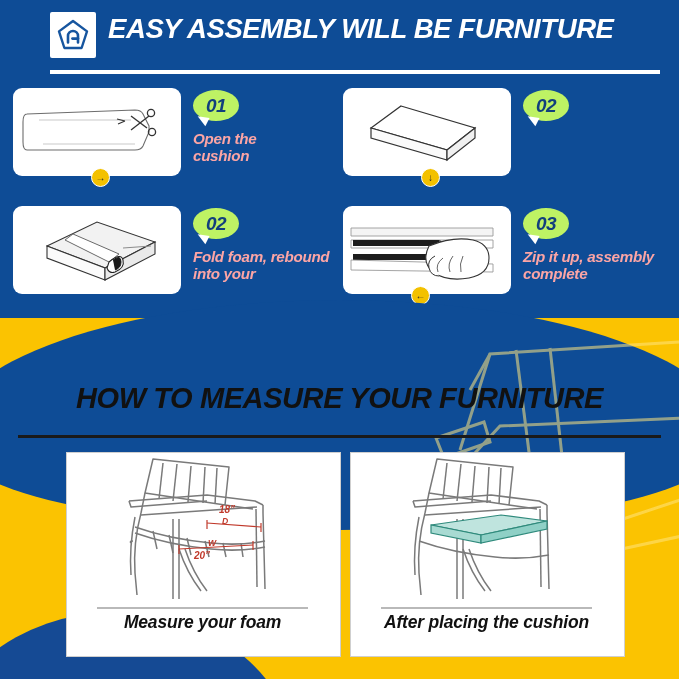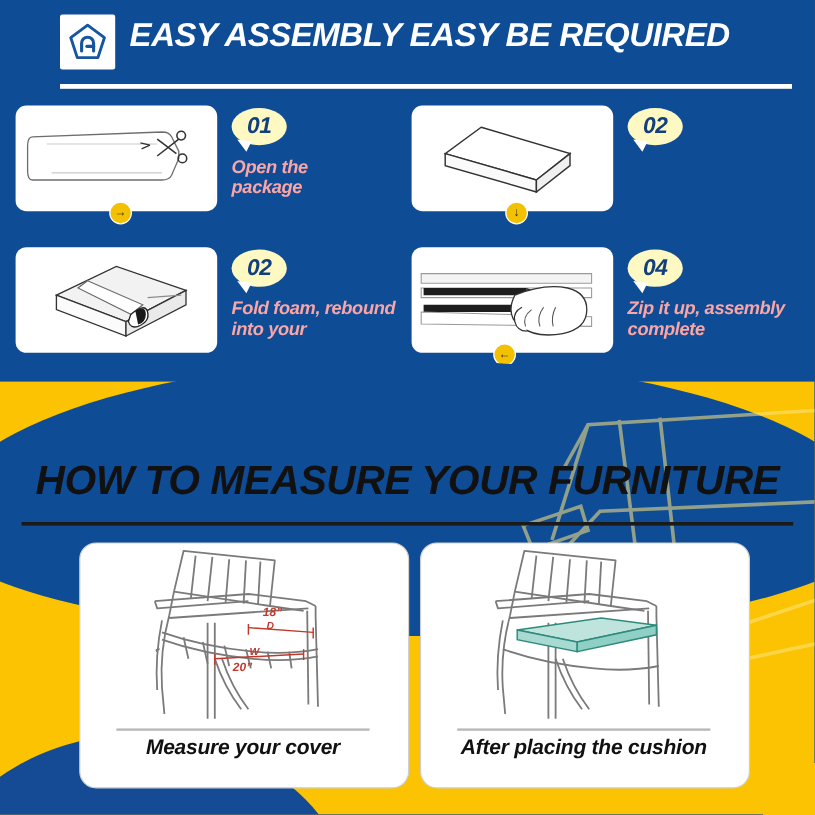--- a/index.html
+++ b/index.html
@@ -56,21 +56,21 @@
     display:flex;align-items:center;justify-content:center;
     color:#2b2b2b;font-size:10px;line-height:1;font-weight:bold;
   }
   .ba-s1{left:78px;top:80px;}
   .ba-s2{left:78px;top:80px;}
   .ba-s4{left:68px;top:80px;}
 
   .step-text{position:absolute;left:185px;top:2px;width:150px;}
   .num-bubble{
     position:relative;display:inline-block;
-    background:#fef9c3;border-radius:50%;
+    background:#bef264;border-radius:50%;
     width:46px;height:31px;
   }
   .num-bubble .num{
     position:absolute;left:0;top:0;width:46px;height:31px;
     display:flex;align-items:center;justify-content:center;
     color:#123f7d;font-size:19px;font-weight:bold;font-style:italic;
     letter-spacing:-0.5px;
   }
   .num-bubble:after{
     content:"";position:absolute;left:4px;bottom:-5px;
@@ -93,30 +93,30 @@
     background:#FBC301;
   }
   .corner-blue{
     position:absolute;left:-64px;top:612px;width:360px;height:150px;
     background:#154a94;border-radius:50% 50% 0 0 / 100% 100% 0 0;
   }
   .ghost{position:absolute;left:430px;top:330px;width:260px;height:240px;opacity:.55;}
 
   .measure-title{
     position:absolute;left:0;top:382px;width:679px;text-align:center;
-    color:#111111;font-size:34px;font-weight:bold;font-style:italic;
+    color:#111111;font-size:29px;font-weight:bold;font-style:italic;
     letter-spacing:-0.4px;white-space:nowrap;
   }
   .measure-rule{
     position:absolute;left:18px;top:435px;width:643px;height:3px;background:#1a1a1a;
   }
 
   .panel{
     position:absolute;top:452px;width:273px;height:203px;
-    background:#ffffff;border:1.6px solid #cfcfcf;border-radius:14px;overflow:hidden;
+    background:#ffffff;border:1.6px solid #cfcfcf;border-radius:0;overflow:hidden;
   }
   .panel.left{left:66px;}
   .panel.right{left:350px;}
   .panel-art{position:absolute;left:0;top:0;width:271px;height:152px;}
   .panel-sep{position:absolute;left:30px;top:154px;width:211px;height:2px;background:#b9b9b9;}
   .panel-cap{
     position:absolute;left:8px;top:160px;width:255px;text-align:center;
     color:#111111;font-size:17.5px;font-weight:bold;font-style:italic;
     line-height:1.14;letter-spacing:-0.2px;
   }
@@ -129,21 +129,21 @@
   <div class="blue-section">
 
     <div class="hdr">
       <div class="hdr-icon">
         <svg width="34" height="34" viewBox="0 0 34 34">
           <path d="M17 3 L31 13.4 L25.6 30 L8.4 30 L3 13.4 Z" fill="none" stroke="#16559f" stroke-width="2.4" stroke-linejoin="round"></path>
           <path d="M12 24.5 L12 18 A5 5 0 0 1 22 18 L22 24.5" fill="none" stroke="#16559f" stroke-width="2.6" stroke-linecap="round"></path>
           <line x1="22" y1="20.6" x2="16.4" y2="20.6" stroke="#16559f" stroke-width="2.6" stroke-linecap="round"></line>
         </svg>
       </div>
-      <div class="hdr-title">EASY ASSEMBLY EASY BE REQUIRED</div>
+      <div class="hdr-title">EASY ASSEMBLY WILL BE FURNITURE</div>
       <div class="hdr-rule"></div>
     </div>
 
     <div class="steps">
 
       <div class="step s1">
         <div class="step-card">
           <svg class="step-art" viewBox="0 0 168 88">
             <path d="M14 26 q-4 0 -4 8 v20 q0 8 4 8 h108 q6 0 8 -4 l6 -14 v-6 l-6 -12 q-2 -4 -8 -4 z" fill="#ffffff" stroke="#6d6d6d" stroke-width="1.1"></path>
             <line x1="26" y1="32" x2="118" y2="32" stroke="#c9c9c9" stroke-width="1"></line>
@@ -157,21 +157,21 @@
           <div class="badge-arrow ba-s1">
             <span>→</span>
           </div>
         </div>
         <div class="step-text">
           <div class="num-bubble">
             <span class="num">01</span>
           </div>
           <div class="step-label">
             <span>Open the</span><br>
-            <span>package</span>
+            <span>cushion</span>
           </div>
         </div>
       </div>
 
       <div class="step s2">
         <div class="step-card">
           <svg class="step-art" viewBox="0 0 168 88">
             <path d="M58 18 L132 40 L104 62 L28 40 Z" fill="#ffffff" stroke="#333" stroke-width="1.2"></path>
             <path d="M28 40 L28 50 L104 72 L104 62 Z" fill="#fafafa" stroke="#333" stroke-width="1.2"></path>
             <path d="M104 62 L132 40 L132 50 L104 72 Z" fill="#f0f0f0" stroke="#333" stroke-width="1.2"></path>
@@ -224,21 +224,21 @@
             <path d="M100 52 q-8 6 -5 14" fill="none" stroke="#555" stroke-width="0.9"></path>
             <path d="M110 50 q-6 8 -3 16" fill="none" stroke="#555" stroke-width="0.9"></path>
             <path d="M120 50 q-4 8 -2 16" fill="none" stroke="#555" stroke-width="0.9"></path>
           </svg>
           <div class="badge-arrow ba-s4">
             <span>←</span>
           </div>
         </div>
         <div class="step-text">
           <div class="num-bubble">
-            <span class="num">04</span>
+            <span class="num">03</span>
           </div>
           <div class="step-label">
             <span>Zip it up, assembly</span><br>
             <span>complete</span>
           </div>
         </div>
       </div>
 
     </div>
   </div>
@@ -305,21 +305,21 @@
           <path d="M112 92 L112 101"></path>
           <path d="M186 88 L186 97"></path>
         </g>
         <text x="152" y="60" fill="#c0392b" font-size="10" font-weight="bold" font-style="italic" font-family="Liberation Sans, sans-serif">18”</text>
         <text x="155" y="71" fill="#c0392b" font-size="8.6" font-weight="bold" font-style="italic" font-family="Liberation Sans, sans-serif">D</text>
         <text x="141" y="93" fill="#c0392b" font-size="8.6" font-weight="bold" font-style="italic" font-family="Liberation Sans, sans-serif">W</text>
         <text x="127" y="106" fill="#c0392b" font-size="10" font-weight="bold" font-style="italic" font-family="Liberation Sans, sans-serif">20”</text>
       </svg>
       <div class="panel-sep"></div>
       <div class="panel-cap">
-        <span>Measure your cover</span><br>
+        <span>Measure your foam</span><br>
       </div>
     </div>
 
     <div class="panel right">
       <svg class="panel-art" viewBox="0 0 271 152">
         <g fill="none" stroke="#7a7a7a" stroke-width="1.5" stroke-linejoin="round">
           <path d="M78 40 L86 6 L162 14 L158 52 Z"></path>
           <path d="M96 10 L92 46"></path>
           <path d="M110 11 L106 48"></path>
           <path d="M124 13 L121 49"></path>

